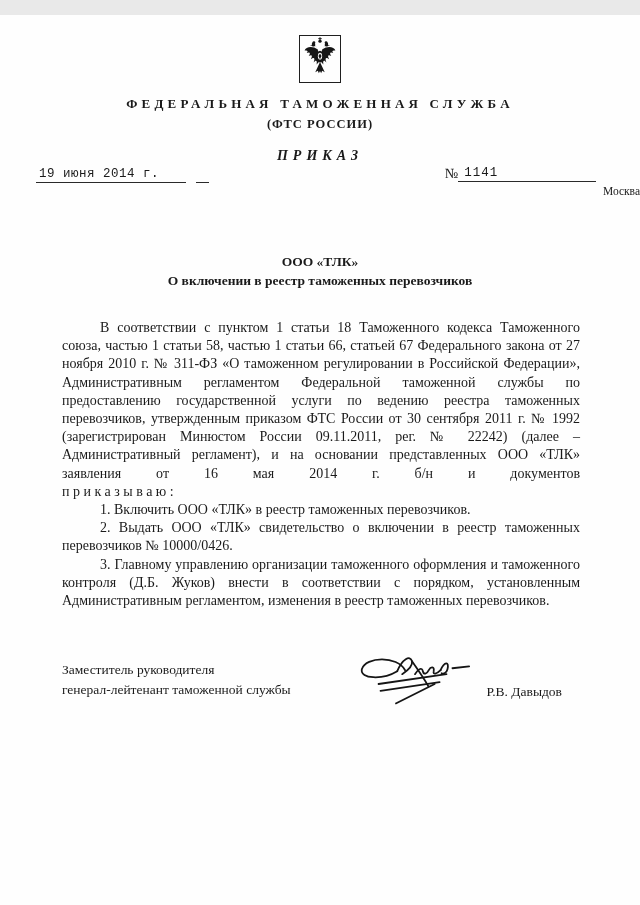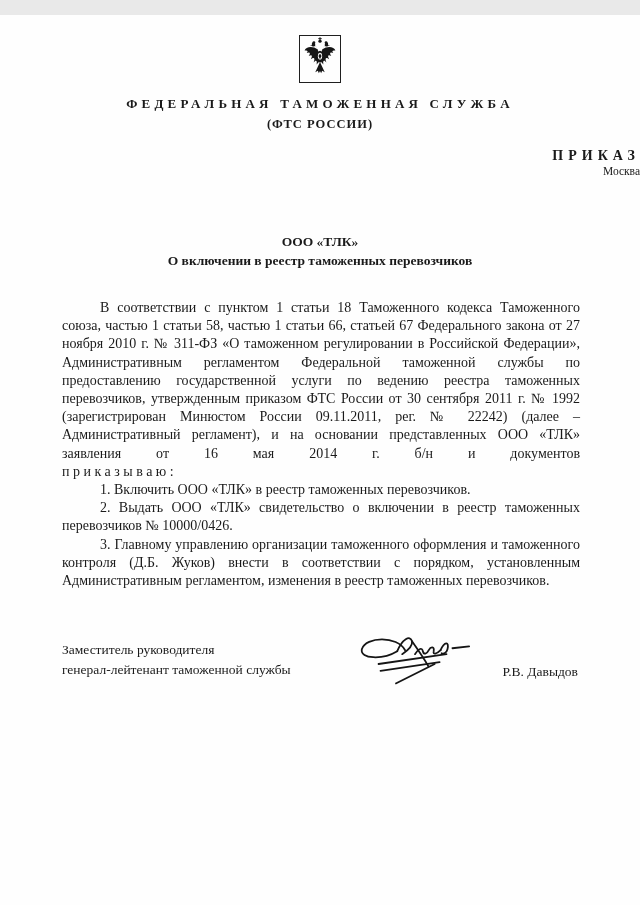--- a/index.html
+++ b/index.html
@@ -30,24 +30,25 @@
   }
   .org-abbr{
     margin-top:6px;
     text-align:center;
     font-size:12.5px;font-weight:bold;
     letter-spacing:1px;
     line-height:14px;
   }
   .doc-type{
     margin-top:17px;
-    text-align:right;
+    text-align:center;
     font-size:14px;font-weight:bold;
     letter-spacing:5px;
     line-height:15px;
+    font-style:italic;
   }
   
   .dateline{position:relative;height:16px;margin-top:4px;}
   .date-left{
     position:absolute;left:36px;top:0;
     font-family:"Liberation Mono", monospace;
     font-size:12.5px;letter-spacing:0.5px;
     border-bottom:1.2px solid #2a2a2a;
     min-width:150px;
     padding:0 8px 1px 3px;
@@ -102,21 +103,21 @@
   
   .sig-row{
     position:relative;
     margin:50px 60px 0 62px;
     height:60px;
     font-size:13.5px;
     line-height:19.5px;
   }
   .sig-position{position:absolute;left:0;top:0;}
   .sig-scrawl{position:absolute;left:288px;top:-16px;}
-  .sig-name{position:absolute;right:2px;top:22px;}
+  .sig-name{position:absolute;right:18px;top:22px;}
 </style>
 </head>
 <body>
 
 <div class="page">
 
   <div class="emblem-box">
     <span>
       <svg width="36" height="42" viewBox="0 0 44 50" aria-hidden="true">
         <g fill="#161616">
@@ -146,20 +147,25 @@
         <path d="M22,20.8 L23.9,23.8 L22,27.6 L20.1,23.8 Z" fill="#161616"></path>
       </svg>
     </span>
   </div>
 
   <div class="org-name">ФЕДЕРАЛЬНАЯ ТАМОЖЕННАЯ СЛУЖБА</div>
   <div class="org-abbr">(ФТС РОССИИ)</div>
 
   <div class="doc-type">ПРИКАЗ</div>
 
+  <div class="dateline">
+    <span class="date-left">19 июня 2014 г.</span>
+    <span class="date-extra-dash"></span>
+    <span class="num-right"><span class="num-sign">№</span><span class="num-value">1141</span></span>
+  </div>
 
   <div class="city">Москва</div>
 
   <div class="doc-title">
     <div>ООО «ТЛК»</div>
     <div>О включении в реестр таможенных перевозчиков</div>
   </div>
 
   <div class="body-text">
     <p class="para para-last-just">В соответствии с пунктом 1 статьи 18 Таможенного кодекса Таможенного союза, частью 1 статьи 58, частью 1 статьи 66, статьей 67 Федерального закона от 27 ноября 2010 г. № 311-ФЗ «О таможенном регулировании в Российской Федерации», Административным регламентом Федеральной таможенной службы по предоставлению государственной услуги по ведению реестра таможенных перевозчиков, утвержденным приказом ФТС России от 30 сентября 2011 г. № 1992 (зарегистрирован Минюстом России 09.11.2011, рег. № 22242) (далее – Административный регламент), и на основании представленных ООО «ТЛК» заявления от 16 мая 2014 г. б/н и документов</p>

